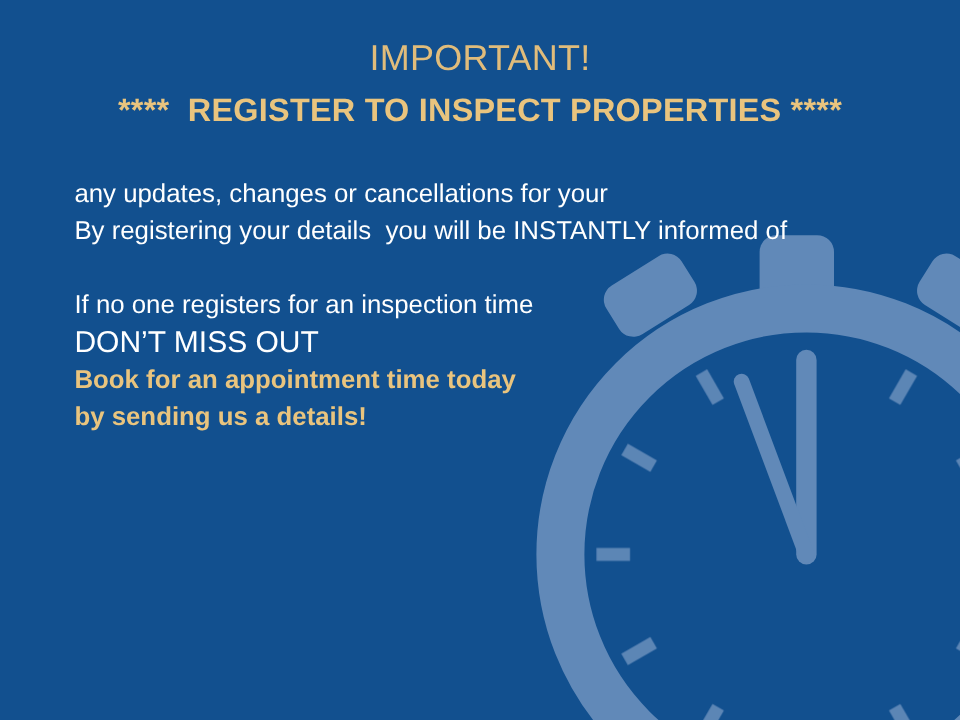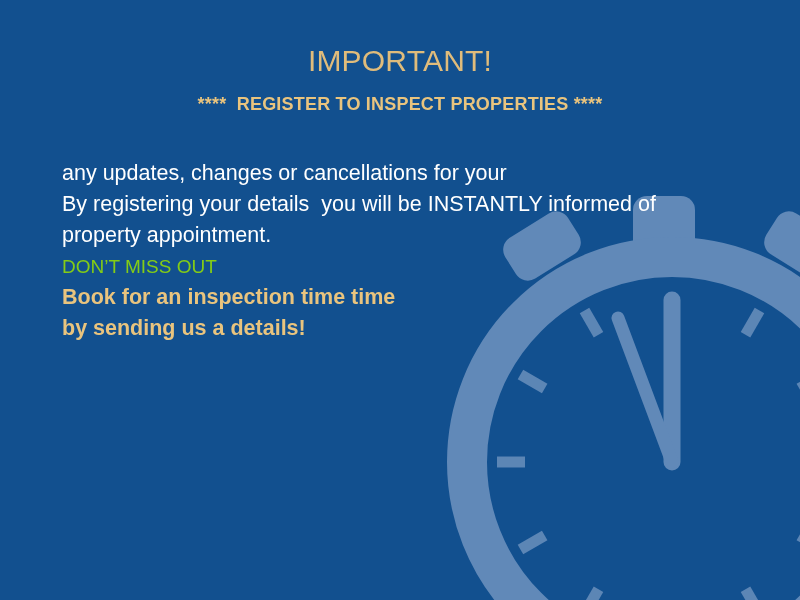--- a/index.html
+++ b/index.html
@@ -26,21 +26,21 @@
     width: 800px;
     height: 600px;
     pointer-events: none;
     z-index: 1;
   }
 
   
   #content {
     position: absolute;
     left: 0;
-    top: 12px;
+    top: 0;
     width: 800px;
     height: 496px;
     z-index: 2;
   }
 
   .headline-block {
     position: absolute;
     left: 0;
     top: 30px;
     width: 800px;
@@ -49,21 +49,21 @@
   .headline-1 {
     color: #e0bc7b;
     font-size: 30px;
     font-weight: 400;
     line-height: 38px;
     letter-spacing: 0.2px;
     white-space: pre;
   }
   .headline-2 {
     color: #e9c47e;
-    font-size: 18px;
+    font-size: 27px;
     font-weight: 700;
     line-height: 36px;
     margin-top: 6px;
     letter-spacing: 0.2px;
     white-space: pre;
     text-align: center;
   }
 
   .body-block {
     position: absolute;
@@ -75,22 +75,22 @@
     color: #ffffff;
     font-size: 21.5px;
     font-weight: 400;
     line-height: 31px;
     white-space: pre;
   }
   .para.spacer-top {
     margin-top: 31px;
   }
   .cta-plain {
-    color: #84cc16;
-    font-size: 19px;
+    color: #ffffff;
+    font-size: 25px;
     font-weight: 400;
     line-height: 31px;
     white-space: pre;
   }
   .cta-bold {
     color: #e9c47e;
     font-size: 21.5px;
     font-weight: 700;
     line-height: 31px;
     white-space: pre;
@@ -137,22 +137,22 @@
 
     <div class="headline-block">
       <div class="headline-1">IMPORTANT!</div>
       <div class="headline-2">****  REGISTER TO INSPECT PROPERTIES ****</div>
     </div>
 
     <div class="body-block">
 
       <div class="para">any updates, changes or cancellations for your</div>
       <div class="para">By registering your details  you will be INSTANTLY informed of</div>
-      <div class="para">property appointment.</div>
 
+      <div class="para spacer-top">If no one registers for an inspection time</div>
 
       <div class="cta-plain spacer-top">DON’T MISS OUT</div>
-      <div class="cta-bold">Book for an inspection time time</div>
+      <div class="cta-bold">Book for an appointment time today</div>
       <div class="cta-bold">by sending us a details!</div>
 
     </div>
   </div>
 </div>
 
 </body></html>

